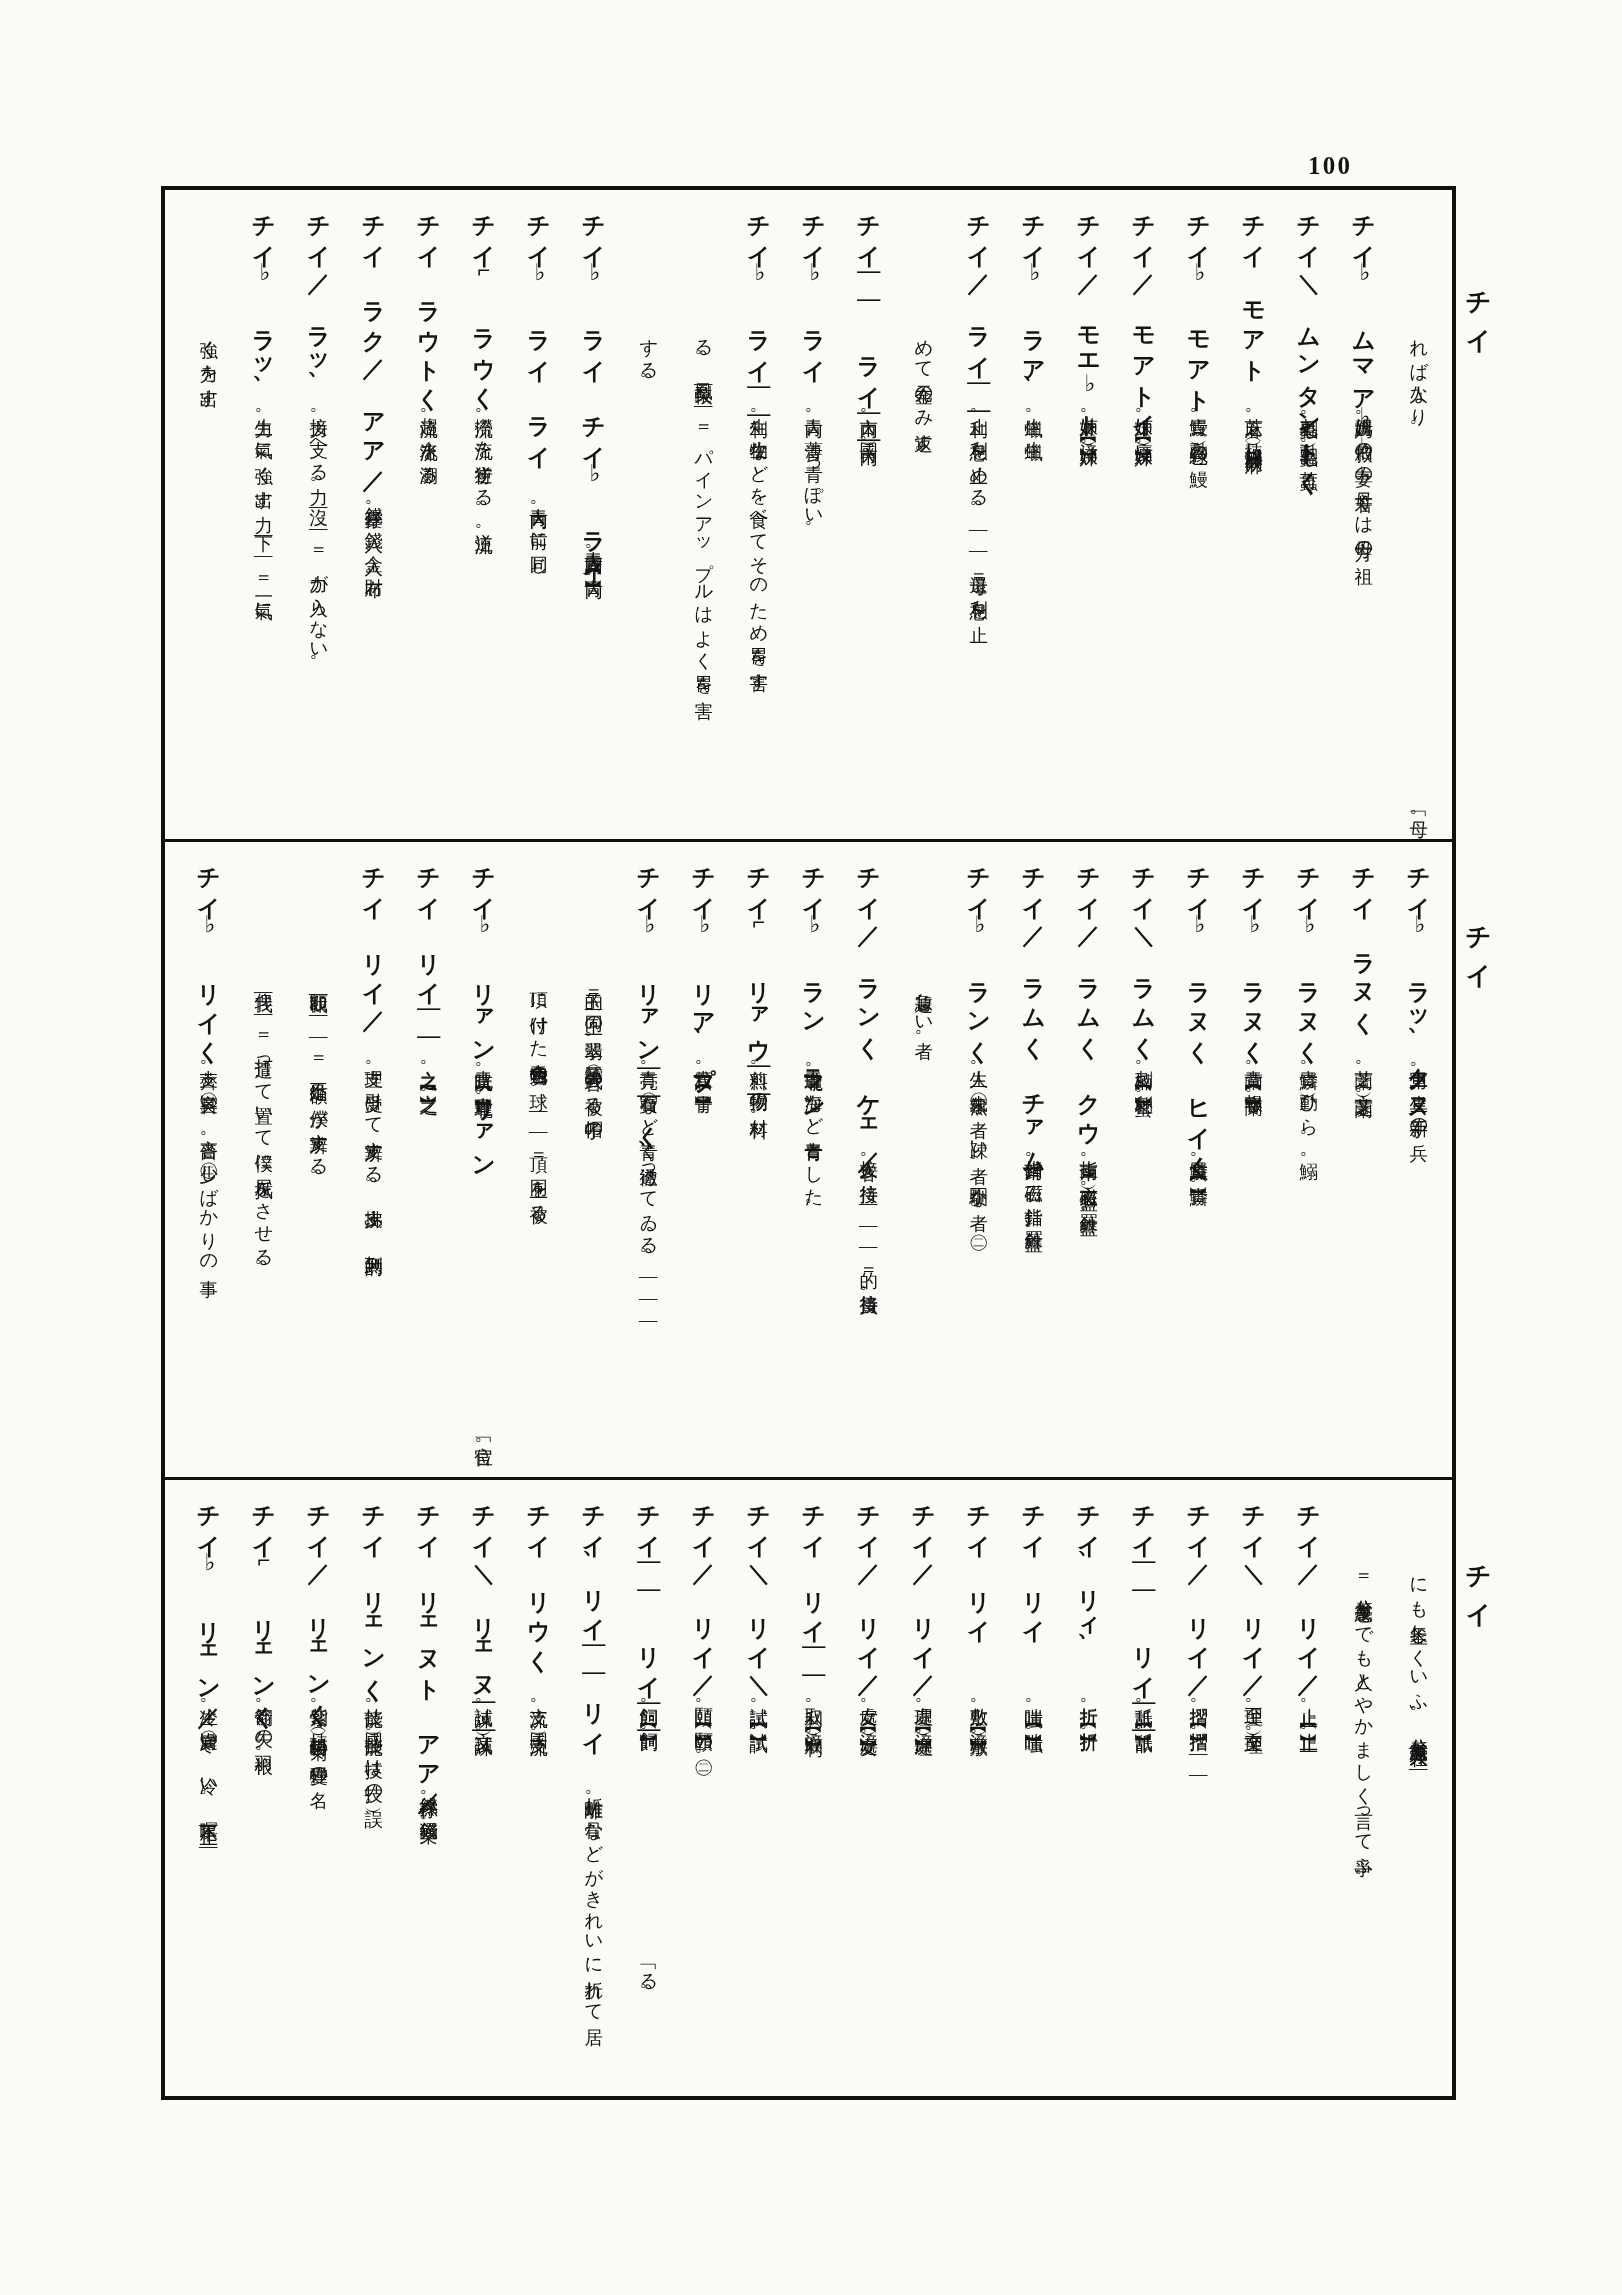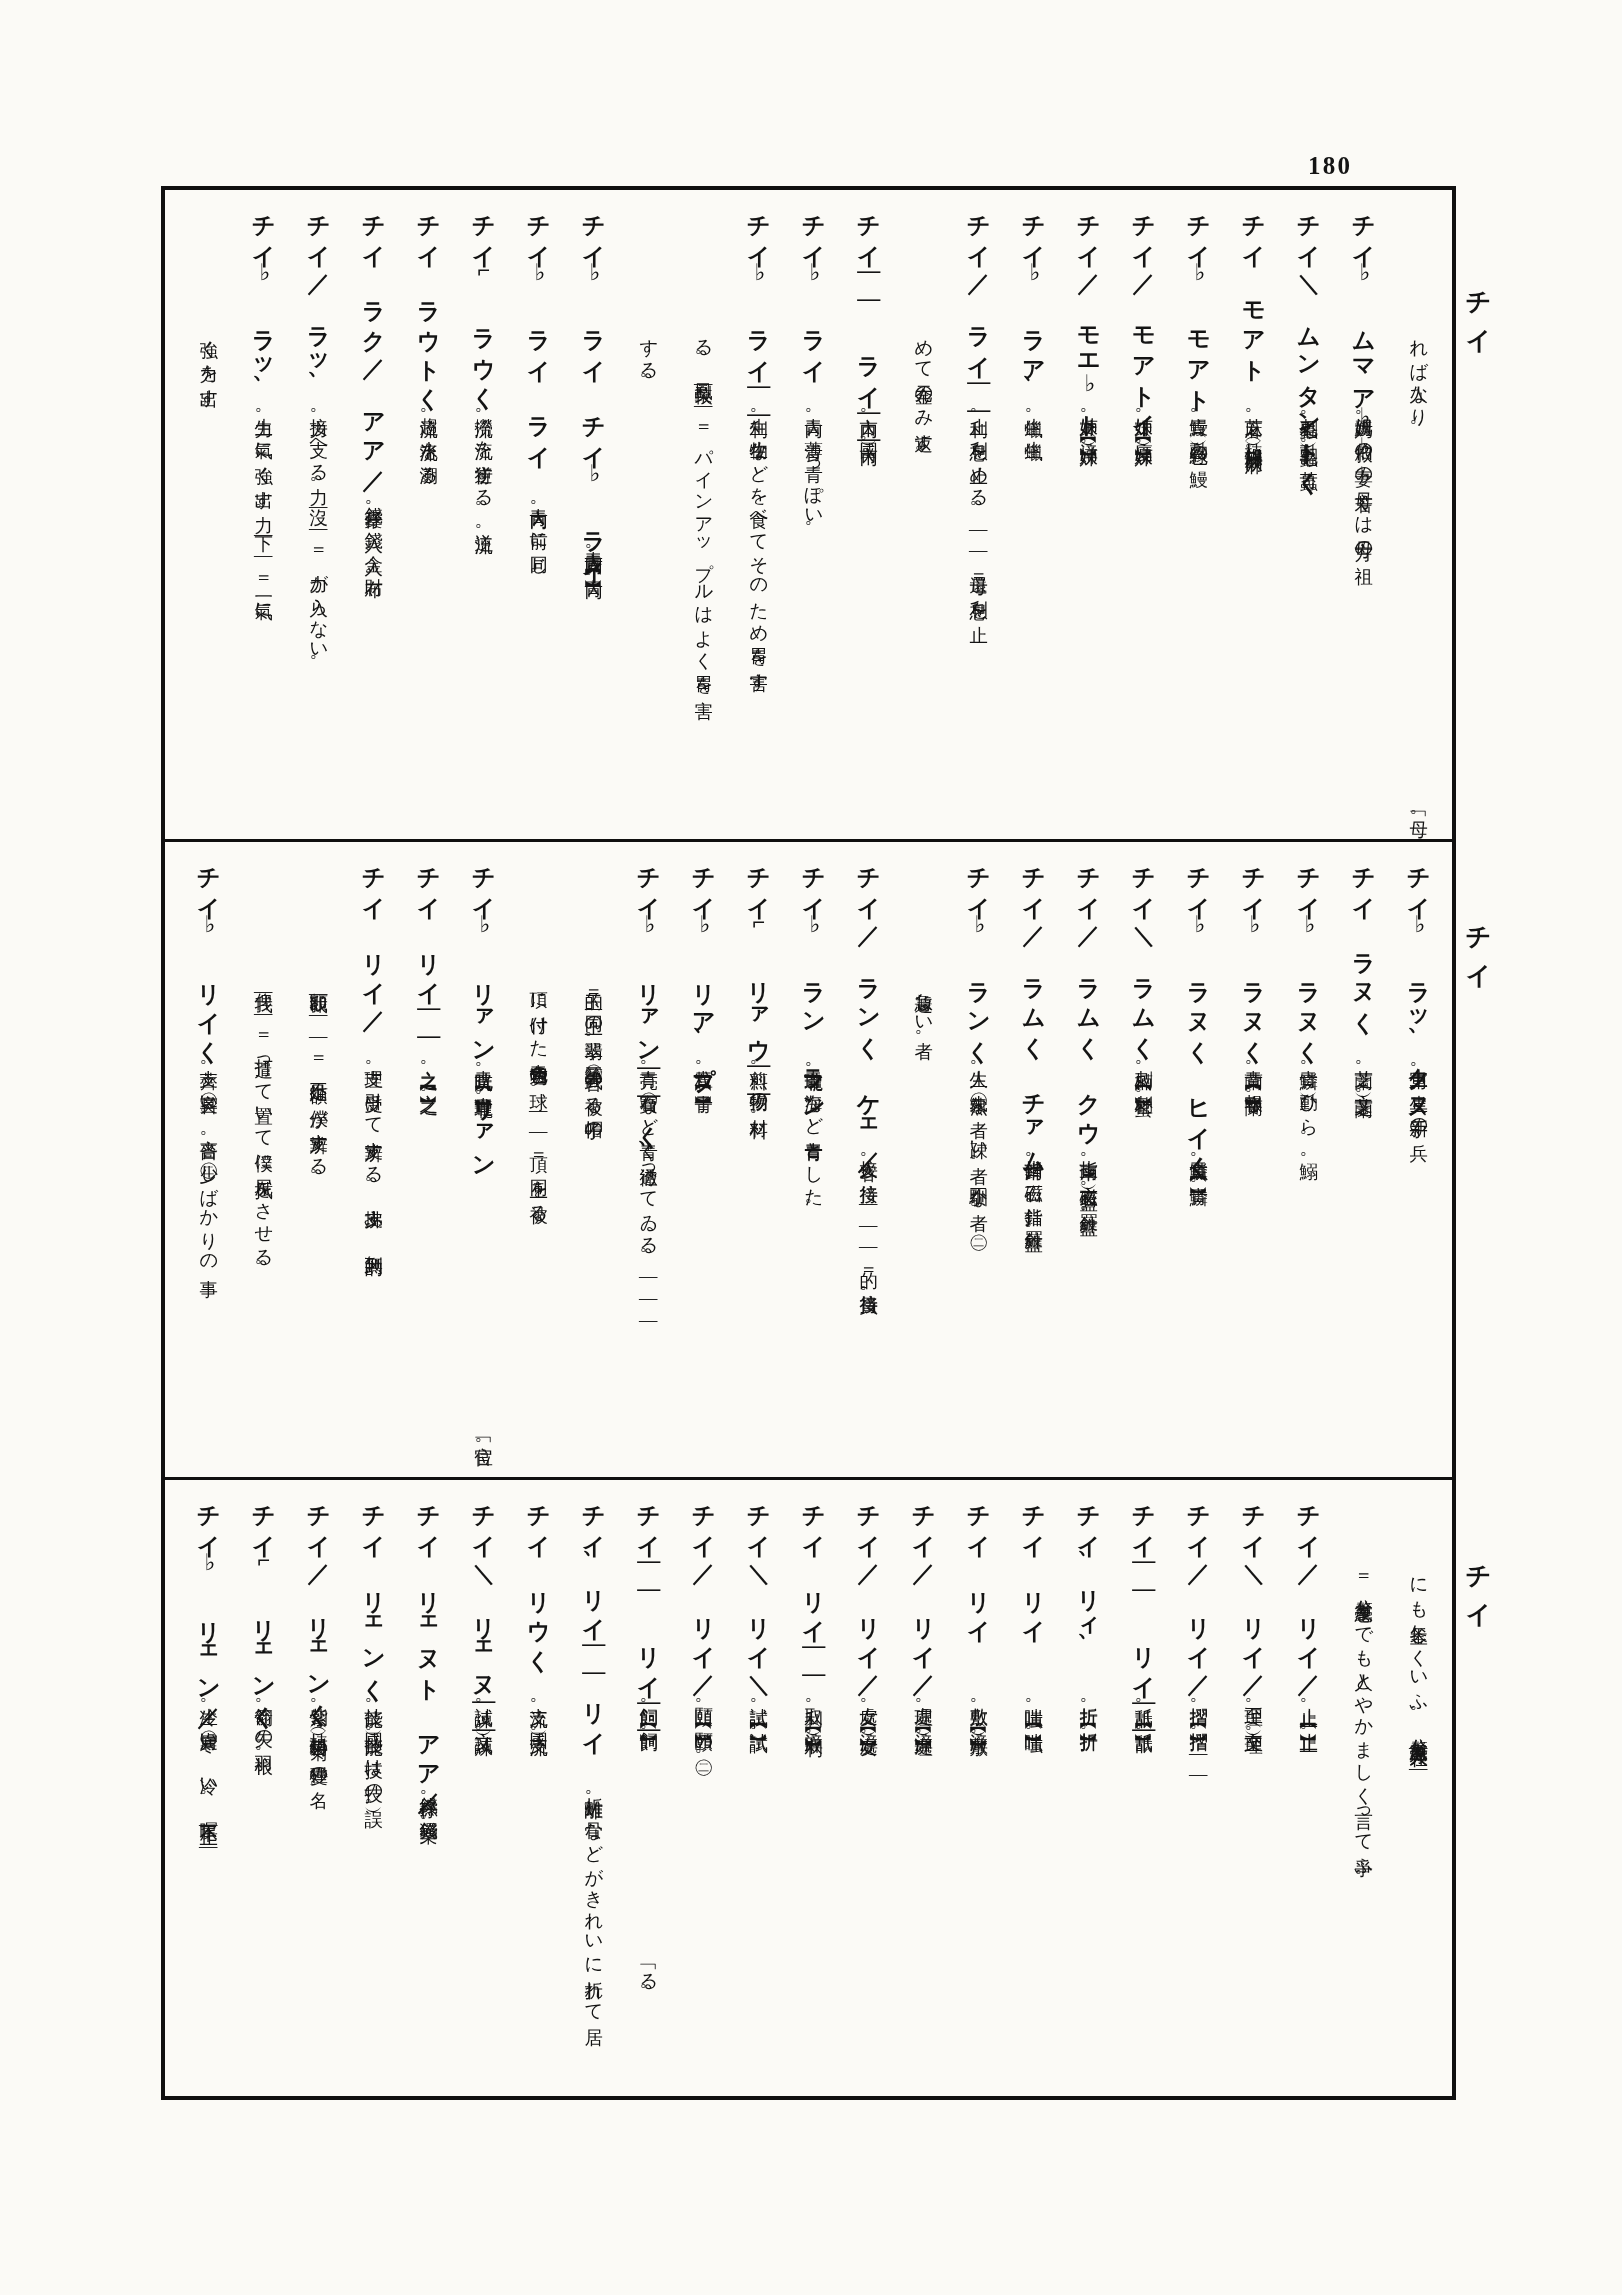--- a/index.html
+++ b/index.html
@@ -54,21 +54,21 @@
     position:absolute;right:15px;
     writing-mode:vertical-rl;text-orientation:upright;
     font-size:18.4px;letter-spacing:1.6px;line-height:1;
   }
   .tn-a{bottom:10.8px}.tn-b{bottom:21.6px}.tn-c{bottom:92px}
 </style>
 </head>
 <body>
 
 <div class="page">
-  <div class="pageno">180</div>
+  <div class="pageno">100</div>
   <div class="guide g1">チイ</div>
   <div class="guide g2">チイ</div>
   <div class="guide g3">チイ</div>
 
   <div class="frame">
 
     <div class="band b1">
       <div class="cols">
         <div class="col cont">
             <div class="bd">れば人なり。</div>

